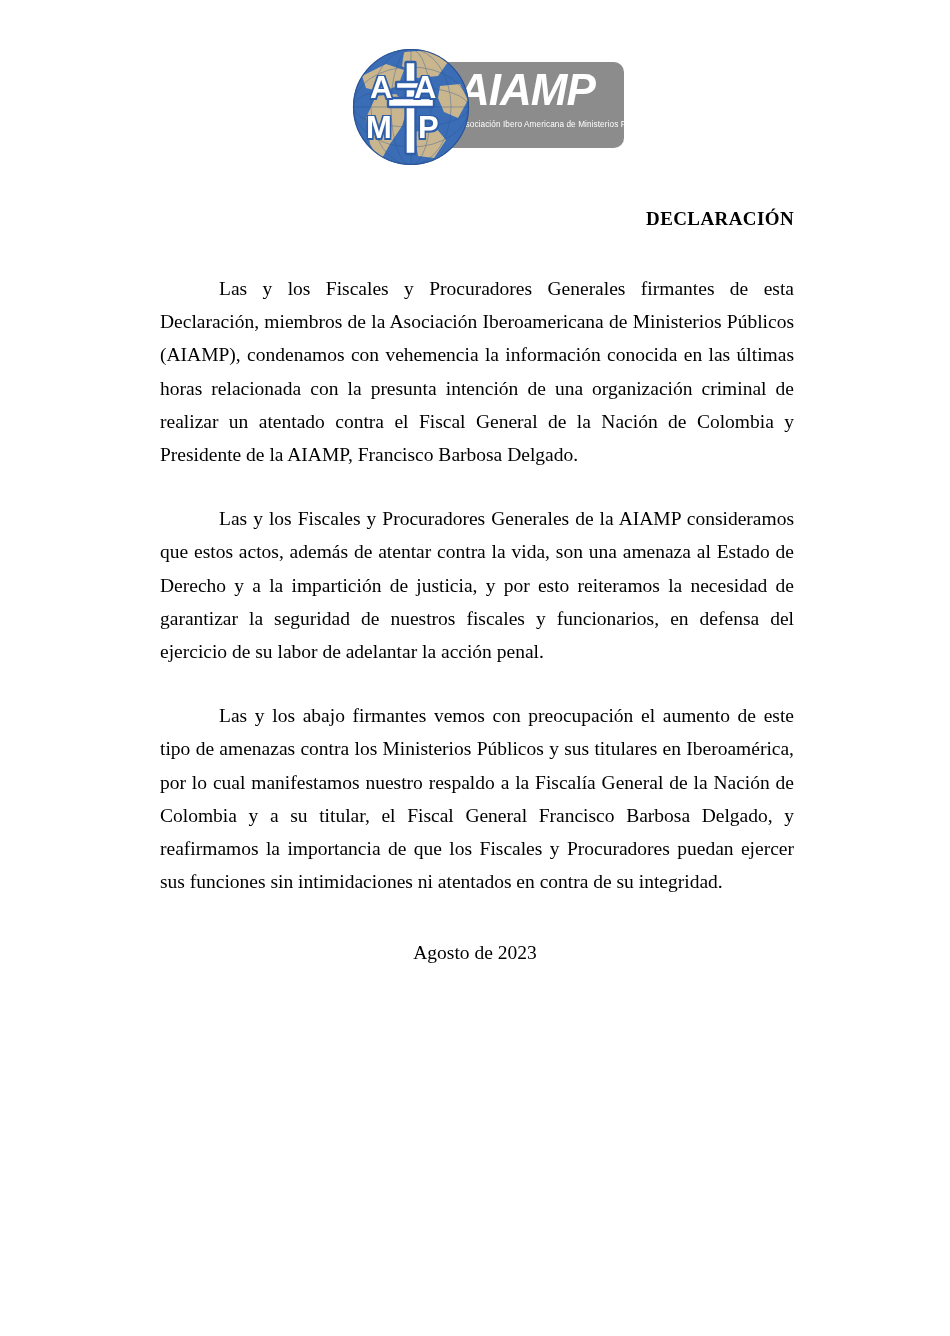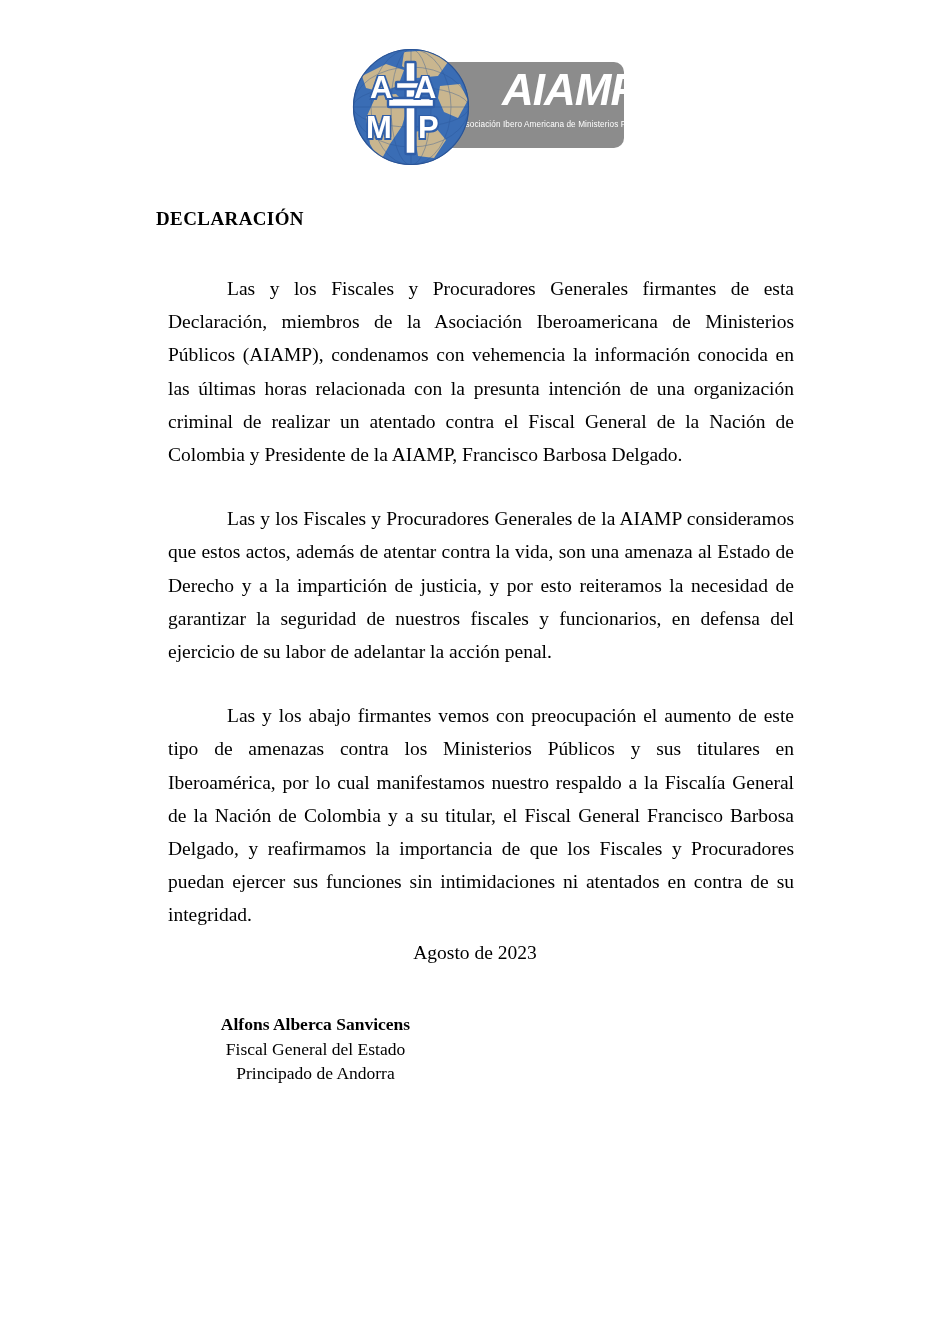--- a/index.html
+++ b/index.html
@@ -44,21 +44,20 @@
     position: absolute;
     left: 106px;
     top: 20px;
     font-family: "Liberation Sans", "DejaVu Sans", sans-serif;
     font-weight: bold;
     font-style: italic;
     font-size: 44px;
     letter-spacing: -1px;
     color: #ffffff;
     line-height: 1;
-    margin-left: 44px;
   }
   .logo-banner-sub {
     position: absolute;
     left: 108px;
     top: 72px;
     font-family: "Liberation Sans", "DejaVu Sans", sans-serif;
     font-size: 8.2px;
     color: #ffffff;
     white-space: nowrap;
     letter-spacing: 0.1px;
@@ -94,41 +93,41 @@
   .ll-p  { left: 66px; top: 64px; }
 
   
   .doc {
     position: absolute;
     left: 156px;
     top: 0;
     width: 638px;
   }
   .doc-title {
-    text-align: left;
+    text-align: right;
     font-weight: bold;
     font-size: 19px;
     letter-spacing: 0.4px;
     margin: 0;
     position: absolute;
     top: 208px;
     width: 638px;
   }
   .paragraphs {
     position: absolute;
     top: 272px;
     width: 638px;
   }
   .para {
     text-align: justify;
     text-justify: inter-word;
     font-size: 19.5px;
     line-height: 33.2px;
     text-indent: 59px;
-    margin: 0 0 31px 12px;
+    margin: 0 0 31px 4px;
   }
   .date-line {
     position: absolute;
     top: 936px;
     width: 638px;
     text-align: center;
     font-size: 19.5px;
     line-height: 33px;
   }
   .signatures {
@@ -211,20 +210,15 @@
 
   <div class="paragraphs">
     <p class="para">Las y los Fiscales y Procuradores Generales firmantes de esta Declaración, miembros de la Asociación Iberoamericana de Ministerios Públicos (AIAMP), condenamos con vehemencia la información conocida en las últimas horas relacionada con la presunta intención de una organización criminal de realizar un atentado contra el Fiscal General de la Nación de Colombia y Presidente de la AIAMP, Francisco Barbosa Delgado.</p>
     <p class="para">Las y los Fiscales y Procuradores Generales de la AIAMP consideramos que estos actos, además de atentar contra la vida, son una amenaza al Estado de Derecho y a la impartición de justicia, y por esto reiteramos la necesidad de garantizar la seguridad de nuestros fiscales y funcionarios, en defensa del ejercicio de su labor de adelantar la acción penal.</p>
     <p class="para">Las y los abajo firmantes vemos con preocupación el aumento de este tipo de amenazas contra los Ministerios Públicos y sus titulares en Iberoamérica, por lo cual manifestamos nuestro respaldo a la Fiscalía General de la Nación de Colombia y a su titular, el Fiscal General Francisco Barbosa Delgado, y reafirmamos la importancia de que los Fiscales y Procuradores puedan ejercer sus funciones sin intimidaciones ni atentados en contra de su integridad.</p>
   </div>
 
   <div class="date-line">Agosto de 2023</div>
 
   <div class="signatures">
-    <div class="sig">
-      <div class="sig-name">Alfons Alberca Sanvicens</div>
-      <div class="sig-role">Fiscal General del Estado</div>
-      <div class="sig-country">Principado de Andorra</div>
-    </div>
   </div>
 
 </div>
 
 </body></html>

